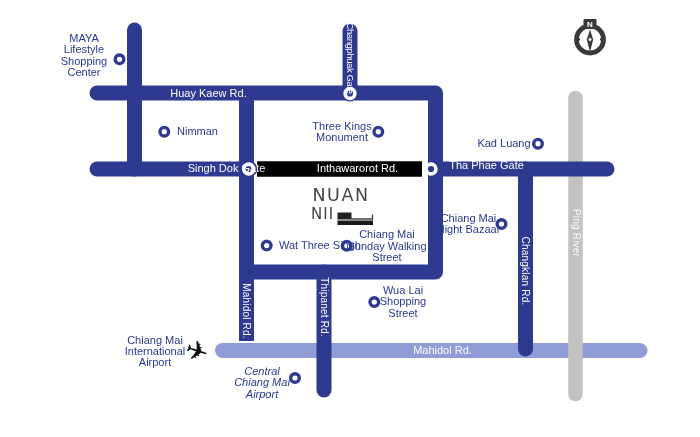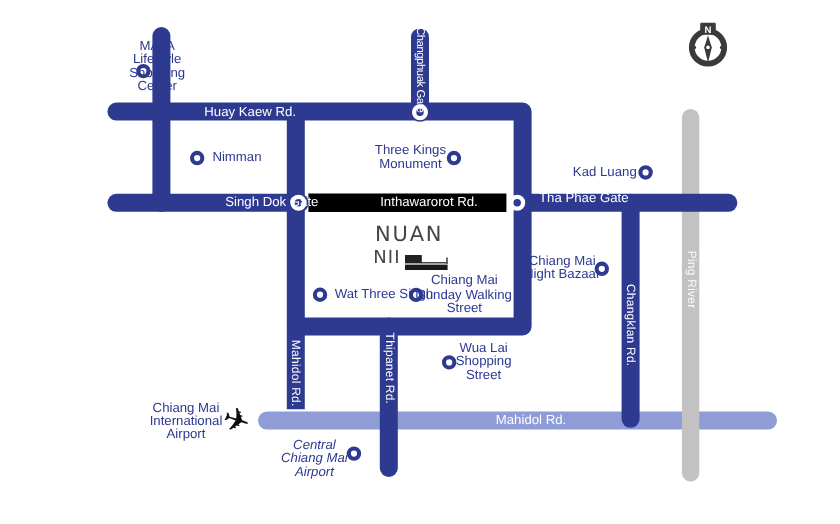--- a/index.html
+++ b/index.html
@@ -95,21 +95,21 @@
   <div class="lbl onroad" style="left:339px; top:168.5px;text-align:center;">Inthawarorot Rd.</div>
   <div class="lbl onroad" style="left:468px; top:166px;">Tha Phae Gate</div>
   <div class="lbl onroad" style="left:424px; top:350.5px;">Mahidol Rd.</div>
 
   <div class="lbl vert" style="left:350px; top:58px; font-size:9.5px; letter-spacing:-0.4px;">Changphuak Gate</div>
   <div class="lbl vert" style="left:525px; top:271px;">Changklan Rd.</div>
   <div class="lbl vert" style="left:324px; top:307px;">Thipanet Rd.</div>
   <div class="lbl vert" style="left:246px; top:311px;">Mahidol Rd.</div>
   <div class="lbl vert river-lbl" style="left:575.5px; top:233px;">Ping River</div>
 
-  <div class="lbl" style="left:84px; top:56px;margin-left:47px;">MAYA
+  <div class="lbl" style="left:84px; top:56px;">MAYA
 Lifestyle
 Shopping
 Center</div>
   <div class="lbl left" style="left:177px; top:131.7px;">Nimman</div>
   <div class="lbl" style="left:342px; top:131.7px;">Three Kings
 Monument</div>
   <div class="lbl" style="left:504px; top:143.5px;">Kad Luang</div>
   <div class="lbl left" style="left:279px; top:245.7px;">Wat Three Singh</div>
   <div class="lbl" style="left:387px; top:246.3px;">Chiang Mai
 Sunday Walking

